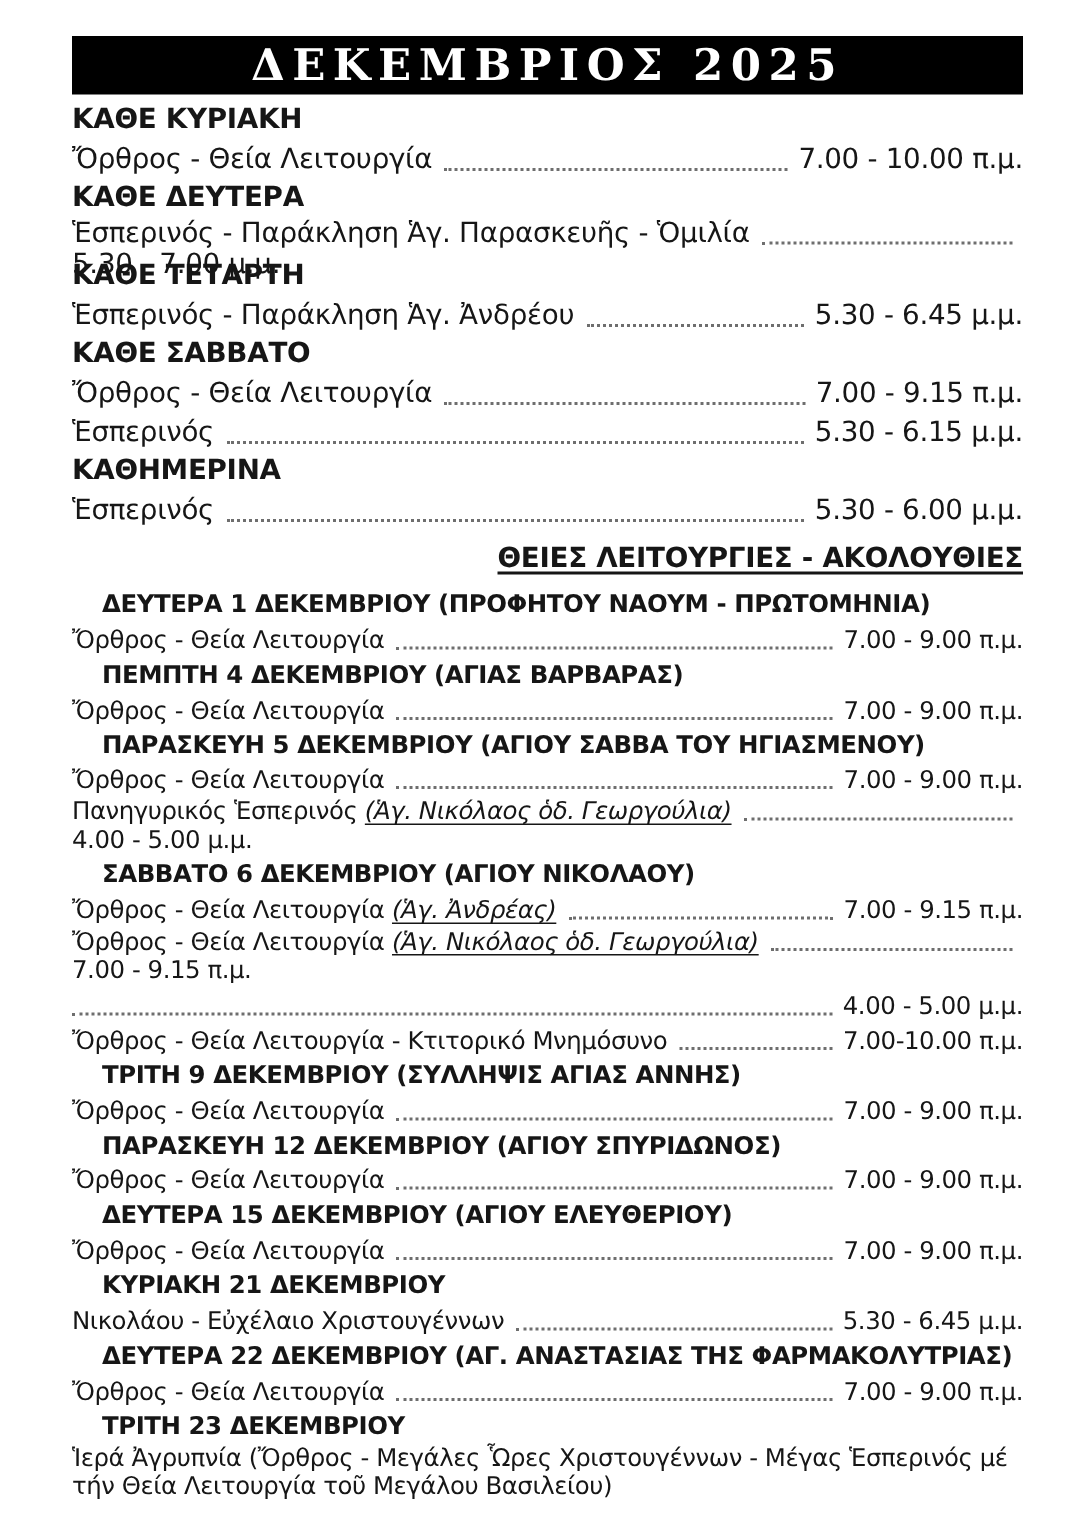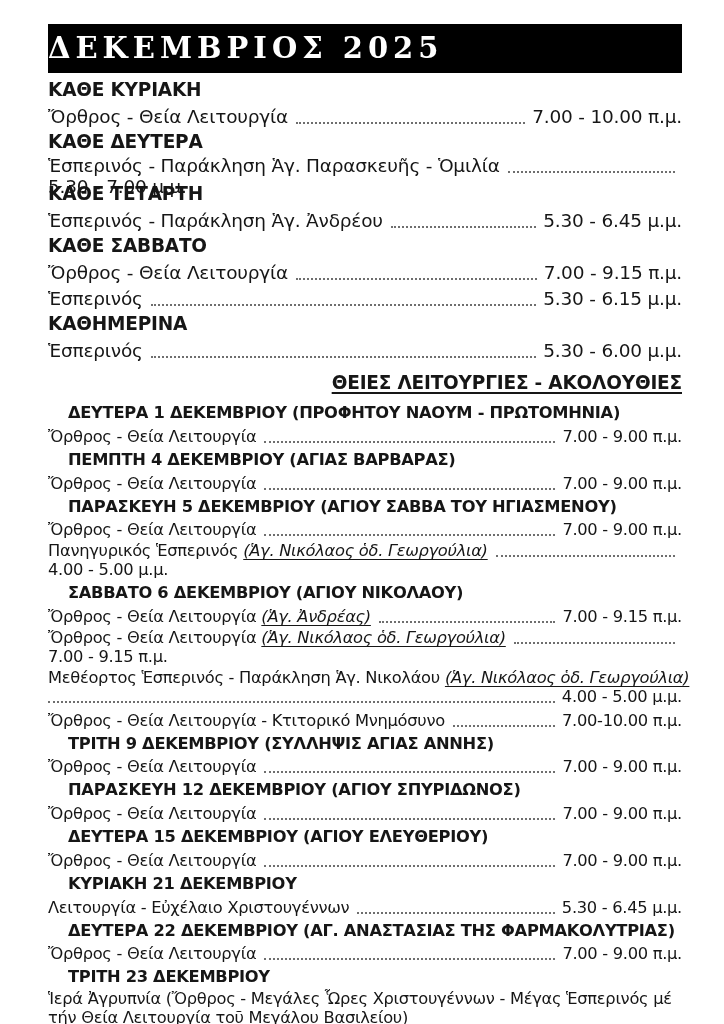--- a/index.html
+++ b/index.html
@@ -5,21 +5,21 @@
   html,body{margin:0;padding:0;background:#ffffff;}
   body{
     width:724px;height:1024px;overflow:hidden;
     font-family:"DejaVu Sans","Liberation Sans",sans-serif;
     color:#161616;
     -webkit-font-smoothing:antialiased;
   }
   .page{box-sizing:border-box;width:724px;height:1024px;padding:24px 42px 0 48px;}
 
   
-  .banner{height:49px;background:#000;display:flex;align-items:center;justify-content:flex-start;margin-bottom:4px;}
+  .banner{height:39px;background:#000;display:flex;align-items:center;justify-content:center;margin-bottom:4px;}
   .banner h1{
     margin:0;color:#fff;
     font-family:"DejaVu Serif","Liberation Serif",serif;
     font-weight:bold;font-size:29px;letter-spacing:5px;line-height:1;
   }
 
   
   .day{font-weight:bold;}
   .row{display:flex;flex-wrap:wrap;align-items:flex-end;}
   .svc{white-space:nowrap;}
@@ -139,21 +139,20 @@
       <span class="svc"><span>Ὄρθρος - Θεία Λειτουργία</span><span class="venue">(Ἁγ. Ἀνδρέας)</span></span>
       <span class="dots"></span>
       <span class="time">7.00 - 9.15 π.μ.</span>
     </div>
     <div class="row">
       <span class="svc"><span>Ὄρθρος - Θεία Λειτουργία</span><span class="venue">(Ἁγ. Νικόλαος ὁδ. Γεωργούλια)</span></span>
       <span class="dots"></span>
       <span class="time">7.00 - 9.15 π.μ.</span>
     </div>
     <div class="row breakrow">
-      <span class="svc"><span>Μεθέορτος Ἑσπερινός - Παράκληση Ἁγ. Νικολάου</span><span class="venue">(Ἁγ. Νικόλαος ὁδ. Γεωργούλια)</span></span>
       <span class="dots"></span>
       <span class="time">4.00 - 5.00 μ.μ.</span>
     </div>
 
     <div class="row">
       <span class="svc">Ὄρθρος - Θεία Λειτουργία - Κτιτορικό Μνημόσυνο</span>
       <span class="dots"></span>
       <span class="time">7.00-10.00 π.μ.</span>
     </div>
 
@@ -173,21 +172,21 @@
 
     <div class="day">ΔΕΥΤΕΡΑ 15 ΔΕΚΕΜΒΡΙΟΥ (ΑΓΙΟΥ ΕΛΕΥΘΕΡΙΟΥ)</div>
     <div class="row">
       <span class="svc">Ὄρθρος - Θεία Λειτουργία</span>
       <span class="dots"></span>
       <span class="time">7.00 - 9.00 π.μ.</span>
     </div>
 
     <div class="day">ΚΥΡΙΑΚΗ 21 ΔΕΚΕΜΒΡΙΟΥ</div>
     <div class="row">
-      <span class="svc">Λειτουργία - Εὐχέλαιο Χριστουγέννων</span>
+      <span class="svc">Νικολάου - Εὐχέλαιο Χριστουγέννων</span>
       <span class="dots"></span>
       <span class="time">5.30 - 6.45 μ.μ.</span>
     </div>
 
     <div class="day">ΔΕΥΤΕΡΑ 22 ΔΕΚΕΜΒΡΙΟΥ (ΑΓ. ΑΝΑΣΤΑΣΙΑΣ ΤΗΣ ΦΑΡΜΑΚΟΛΥΤΡΙΑΣ)</div>
     <div class="row">
       <span class="svc">Ὄρθρος - Θεία Λειτουργία</span>
       <span class="dots"></span>
       <span class="time">7.00 - 9.00 π.μ.</span>
     </div>

